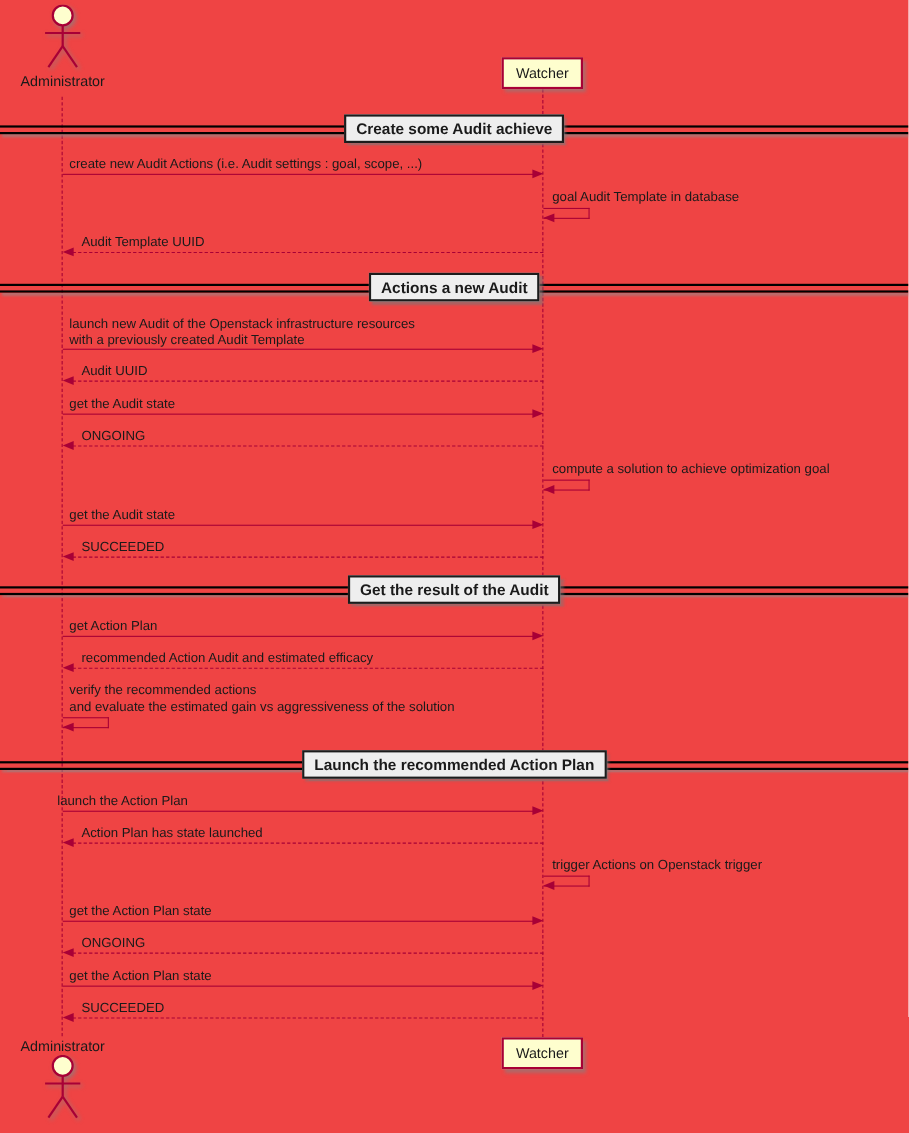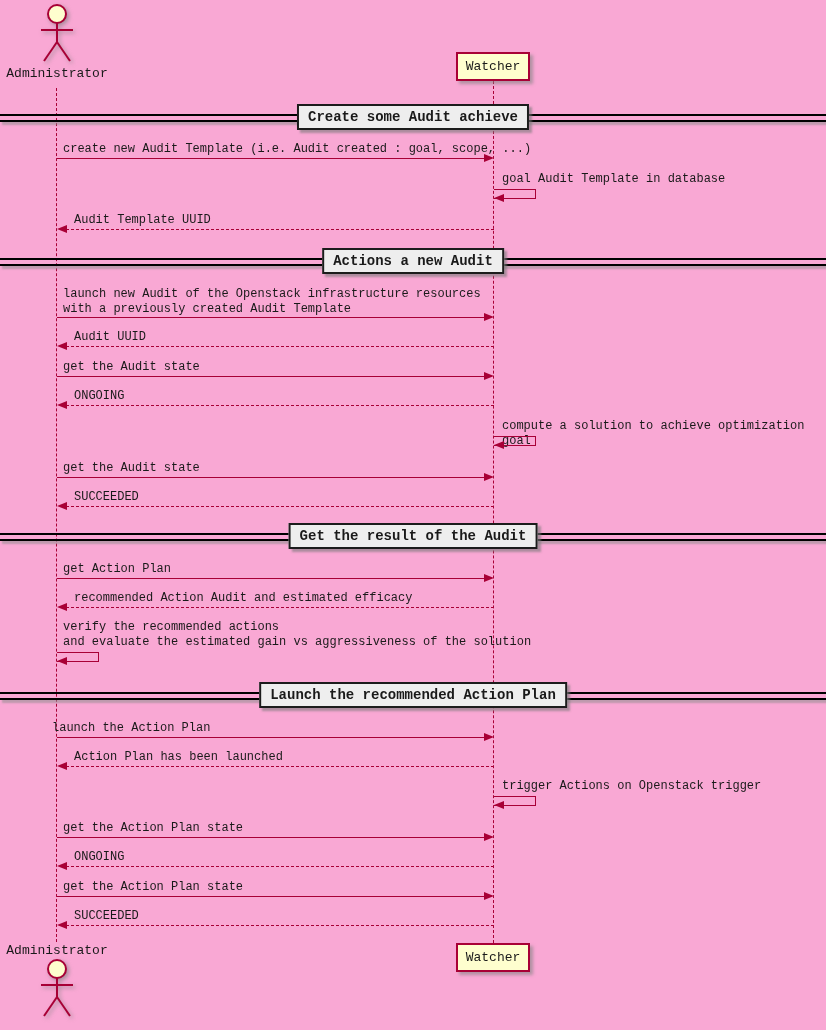--- a/index.html
+++ b/index.html
@@ -3,22 +3,22 @@
 <meta charset="utf-8">
 <style>
   :root{
     --crimson:#A80036;
     --pfill:#FEFECE;
     --dfill:#EEEEEE;
     --ink:#1a1a1a;
   }
   html,body{margin:0;padding:0;background:#fff;}
   .diagram{
-    position:relative;width:826px;height:1030px;background:#f9a8d4;
-    font-family:Liberation Mono, monospace;color:var(--ink);
+    position:relative;width:826px;height:1030px;background:#ef4444;
+    font-family:Liberation Sans, sans-serif;color:var(--ink);
     overflow:hidden;
   }
   .lifeline{position:absolute;width:0;border-left:1px dashed var(--crimson);}
   .pbox{
     position:absolute;left:456px;width:74px;height:29px;box-sizing:border-box;
     background:var(--pfill);border:2px solid var(--crimson);
     display:flex;align-items:center;justify-content:center;
     font-size:13px;box-shadow:3px 3px 3px rgba(130,130,130,0.6);
   }
   .actor-label{position:absolute;font-size:13px;transform:translateX(-50%);white-space:nowrap;}
@@ -70,21 +70,21 @@
   <div class="pbox" style="top:52px">
     <span>Watcher</span>
   </div>
 
   <div class="divider" style="top:118px">
     <div class="divider-lines"></div>
     <div class="divider-box">Create some Audit achieve</div>
   </div>
 
   <div>
-    <div class="msg-text" style="left:63px;top:142px">create new Audit Template (i.e. Audit created : goal, scope, ...)</div>
+    <div class="msg-text" style="left:63px;top:142px">create new Audit Actions (i.e. Audit settings : goal, scope, ...)</div>
     <div class="arrow solid" style="left:57px;top:158px;width:428px"></div>
     <div class="head right" style="left:484px;top:154px"></div>
   </div>
 
   <div>
     <div class="msg-text" style="left:502px;top:172px">goal Audit Template in database</div>
     <div class="selfloop" style="left:494px;top:189px"></div>
     <div class="head left" style="left:494px;top:194px"></div>
   </div>
 
@@ -171,21 +171,21 @@
     <div class="divider-box">Launch the recommended Action Plan</div>
   </div>
 
   <div>
     <div class="msg-text" style="left:52px;top:721px">launch the Action Plan</div>
     <div class="arrow solid" style="left:57px;top:737px;width:428px"></div>
     <div class="head right" style="left:484px;top:733px"></div>
   </div>
 
   <div>
-    <div class="msg-text" style="left:74px;top:750px">Action Plan has been launched</div>
+    <div class="msg-text" style="left:74px;top:750px">Action Plan has state launched</div>
     <div class="arrow dashed" style="left:66px;top:766px;width:428px"></div>
     <div class="head left" style="left:57px;top:762px"></div>
   </div>
 
   <div>
     <div class="msg-text" style="left:502px;top:779px">trigger Actions on Openstack trigger</div>
     <div class="selfloop" style="left:494px;top:796px"></div>
     <div class="head left" style="left:494px;top:801px"></div>
   </div>
 

